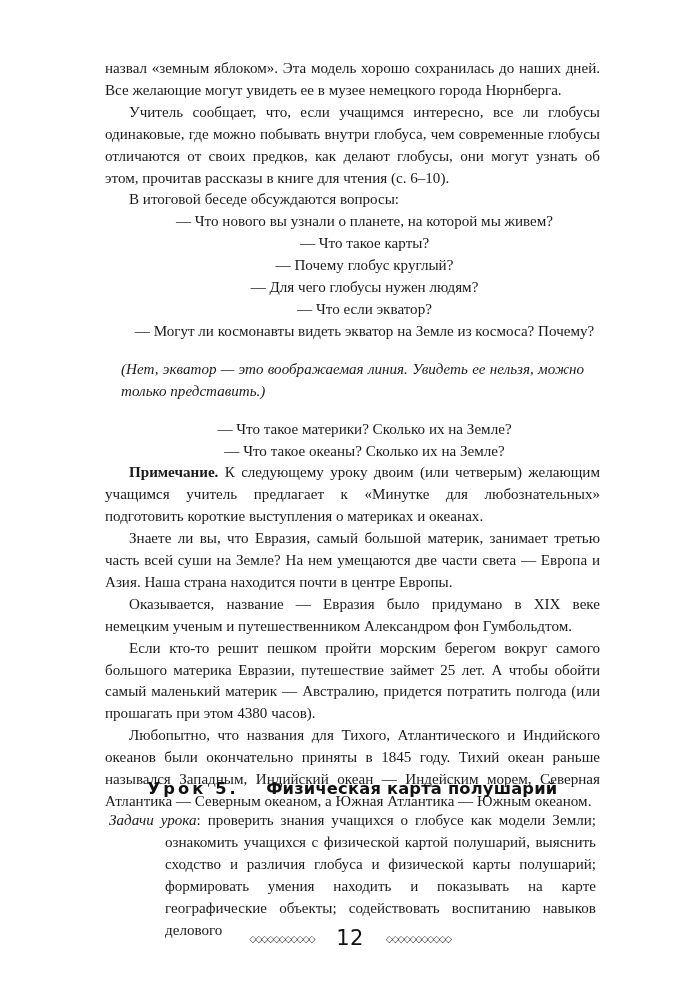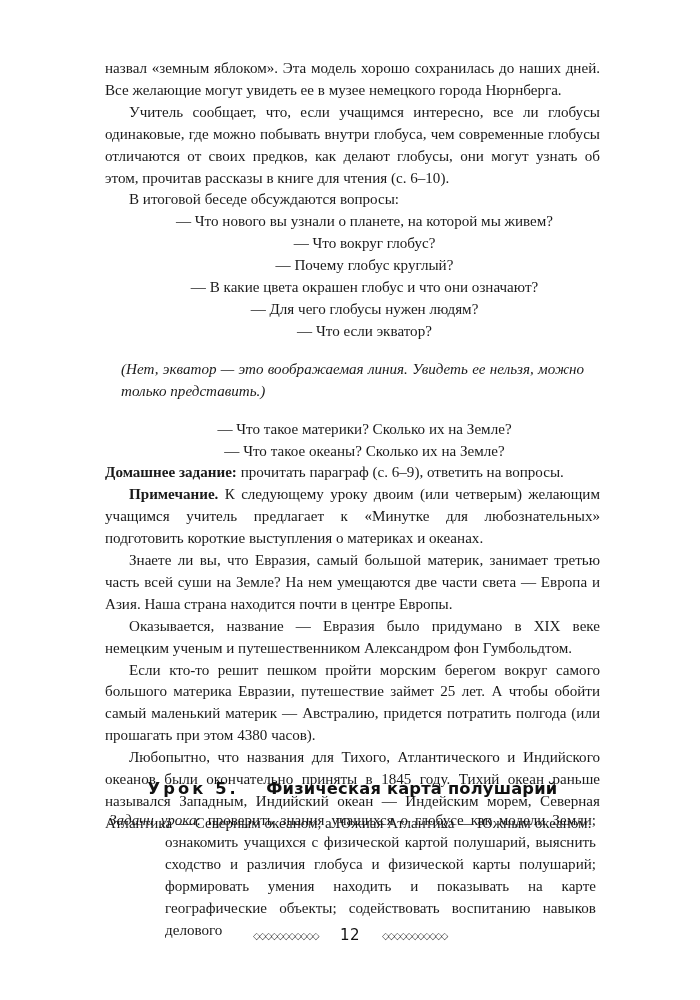--- a/index.html
+++ b/index.html
@@ -129,52 +129,51 @@
     font-family: "DejaVu Sans", "Liberation Sans", sans-serif;
     font-size: 9.5px;
     letter-spacing: -1.4px;
     color: #1a1a1a;
     line-height: 1;
     white-space: nowrap;
   }
 
   .page-number {
     font-family: "DejaVu Sans", "Liberation Sans", sans-serif;
-    font-size: 15px;
+    font-size: 21px;
     color: #111111;
     line-height: 1;
     letter-spacing: 0.4px;
   }
 </style>
 </head>
 <body>
 
 <div class="page">
 
   <div class="text-column">
 
     <p class="para noindent">назвал «земным яблоком». Эта модель хорошо сохранилась до наших дней. Все желающие могут увидеть ее в музее немецкого города Нюрнберга.</p>
 
     <p class="para indent">Учитель сообщает, что, если учащимся интересно, все ли глобусы одинаковые, где можно побывать внутри глобуса, чем современные глобусы отличаются от своих предков, как делают глобусы, они могут узнать об этом, прочитав рассказы в книге для чтения (с. 6–10).</p>
 
     <p class="para indent">В итоговой беседе обсуждаются вопросы:</p>
 
     <p class="qline">— Что нового вы узнали о планете, на которой мы живем?</p>
-    <p class="qline">— Что вокруг глобус?</p>
+    <p class="qline">— Что такое карты?</p>
     <p class="qline">— Почему глобус круглый?</p>
-    <p class="qline">— В какие цвета окрашен глобус и что они означают?</p>
     <p class="qline">— Для чего глобусы нужен людям?</p>
     <p class="qline">— Что если экватор?</p>
+    <p class="qline">— Могут ли космонавты видеть экватор на Земле из космоса? Почему?</p>
 
     <p class="italic-note">(Нет, экватор — это воображаемая линия. Увидеть ее нельзя, можно только представить.)</p>
 
     <p class="qline">— Что такое материки? Сколько их на Земле?</p>
     <p class="qline">— Что такое океаны? Сколько их на Земле?</p>
 
-    <p class="para noindent"><span class="bold-lead">Домашнее задание:</span><span> прочитать параграф (с. 6–9), ответить на вопросы.</span></p>
 
     <p class="para indent"><span class="bold-lead">Примечание.</span><span> К следующему уроку двоим (или четверым) желающим учащимся учитель предлагает к «Минутке для любознательных» подготовить короткие выступления о материках и океанах.</span></p>
 
     <p class="para indent">Знаете ли вы, что Евразия, самый большой материк, занимает третью часть всей суши на Земле? На нем умещаются две части света — Европа и Азия. Наша страна находится почти в центре Европы.</p>
     <p class="para indent">Оказывается, название — Евразия было придумано в XIX веке немецким ученым и путешественником Александром фон Гумбольдтом.</p>
     <p class="para indent">Если кто-то решит пешком пройти морским берегом вокруг самого большого материка Евразии, путешествие займет 25 лет. А чтобы обойти самый маленький материк — Австралию, придется потратить полгода (или прошагать при этом 4380 часов).</p>
     <p class="para indent">Любопытно, что названия для Тихого, Атлантического и Индийского океанов были окончательно приняты в 1845 году. Тихий океан раньше назывался Западным, Индийский океан — Индейским морем, Северная Атлантика — Северным океаном, а Южная Атлантика — Южным океаном.</p>
 
   </div>
 

